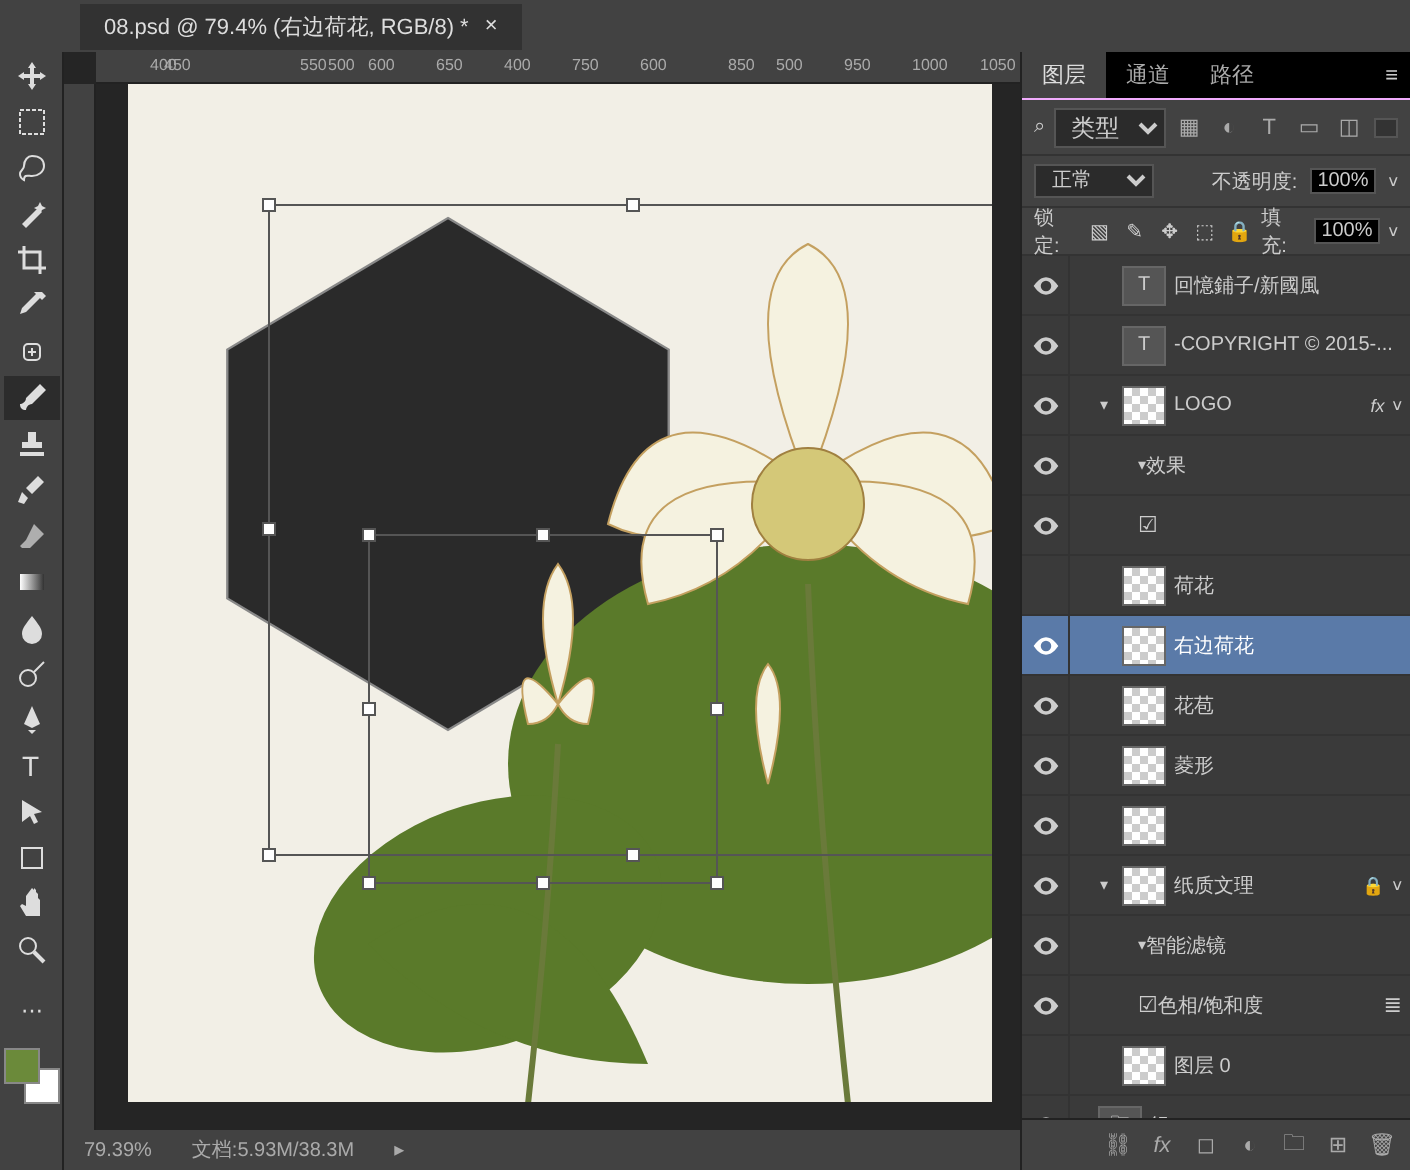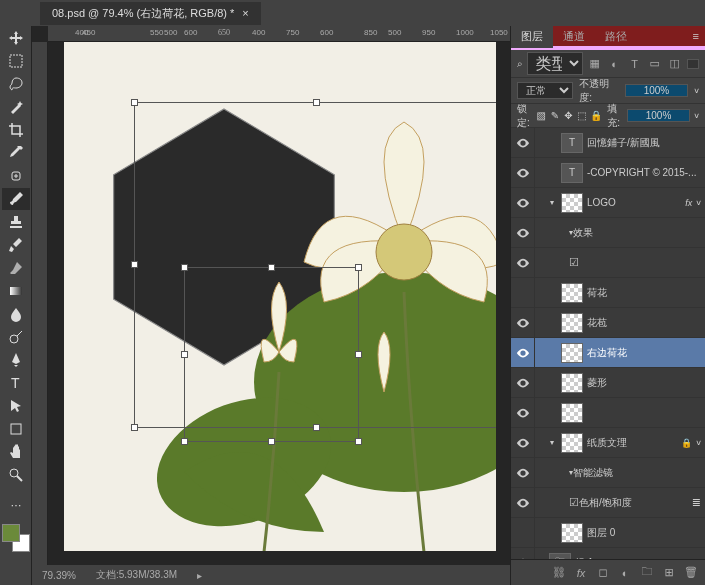--- a/index.html
+++ b/index.html
@@ -33,33 +33,33 @@
 .selection-box { position: absolute; border: 1px solid #555; pointer-events: none; }
 .handle { width: 7px; height: 7px; background: #fff; border: 1px solid #555; position: absolute; }
 .handle.tl { top: -4px; left: -4px; } .handle.tc { top: -4px; left: 50%; margin-left: -4px; }
 .handle.tr { top: -4px; right: -4px; } .handle.ml { top: 50%; left: -4px; margin-top: -4px; }
 .handle.mr { top: 50%; right: -4px; margin-top: -4px; } .handle.bl { bottom: -4px; left: -4px; }
 .handle.bc { bottom: -4px; left: 50%; margin-left: -4px; } .handle.br { bottom: -4px; right: -4px; }
 
 .status-bar { position: absolute; bottom: 0; left: 32px; right: 195px; height: 20px; background: #424242; display: flex; align-items: center; padding: 0 10px; font-size: 10px; color: #aaa; gap: 20px; }
 
 .panels { position: absolute; right: 0; top: 26px; width: 195px; height: 559px; background: #424242; border-left: 1px solid #222; display: flex; flex-direction: column; }
-.panel-tabs { height: 24px; display: flex; align-items: center; border-bottom: 4px solid #f0abfc; background: #7f1d1d; }
+.panel-tabs { height: 24px; display: flex; align-items: center; border-bottom: 1px solid #f0abfc; background: #000000; }
 .panel-tab { padding: 4px 10px; font-size: 11px; cursor: pointer; color: #aaa; }
 .panel-tab.active { background: #424242; color: #ddd; }
 .panel-menu { margin-left: auto; padding: 0 6px; cursor: pointer; }
 
 .layer-filter { height: 28px; display: flex; align-items: center; padding: 0 6px; gap: 4px; border-bottom: 1px solid #333; }
-.filter-select { background: #2b2b2b; border: 1px solid #555; color: #ccc; font-size: 16px; padding: 1px 4px; width: 56px; }
+.filter-select { background: #2b2b2b; border: 1px solid #555; color: #ccc; font-size: 12px; padding: 1px 4px; width: 56px; }
 .filter-icon { width: 16px; height: 16px; display: flex; align-items: center; justify-content: center; color: #aaa; cursor: pointer; }
 .filter-toggle { margin-left: auto; width: 12px; height: 10px; background: #333; border:1px solid #555; }
 
 .layer-options { height: 26px; display: flex; align-items: center; padding: 0 6px; gap: 6px; border-bottom: 1px solid #333; font-size: 10px; }
 .blend-select { background: #2b2b2b; border: 1px solid #555; color: #ccc; font-size: 10px; padding: 1px 4px; width: 60px; }
-.opacity-val { background: #0c4a6e; border: 1px solid #555; padding: 0 18px; }
+.opacity-val { background: #000000; border: 1px solid #555; padding: 0 3px; }
 
 .layer-lock { height: 24px; display: flex; align-items: center; padding: 0 6px; gap: 4px; border-bottom: 1px solid #333; font-size: 10px; }
 .lock-icon { width: 14px; height: 14px; display: flex; align-items: center; justify-content: center; }
 
 .layers { flex: 1; overflow-y: auto; background: #3a3a3a; }
 .layers::-webkit-scrollbar { width: 12px; }
 .layers::-webkit-scrollbar-track { background: #333; }
 .layers::-webkit-scrollbar-thumb { background: #555; }
 
 .layer-row { display: flex; align-items: center; height: 30px; border-bottom: 1px solid #333; cursor: pointer; }
@@ -208,21 +208,21 @@
   </div>
 </div>
 
 <div class="canvas-area">
   <div class="ruler-h" id="ruler-h">
       <span style="left: 0px; margin-left: 27px;">400</span>
       <span style="left: 34px;">450</span>
       <span style="left: 68px; padding-left: 48px;">500</span>
       <span style="left: 102px;">550</span>
       <span style="left: 136px;">600</span>
-      <span style="left: 170px; font-family: Liberation Serif, serif;">650</span>
+      <span style="left: 170px;">650</span>
       <span style="left: 204px;">400</span>
       <span style="left: 238px;">750</span>
       <span style="left: 272px;">600</span>
       <span style="left: 316px;">850</span>
       <span style="left: 340px;">500</span>
       <span style="left: 374px;">950</span>
       <span style="left: 408px;">1000</span>
       <span style="left: 442px;">1050</span>
     </div>
   <div class="ruler-v"></div>
@@ -392,44 +392,44 @@
       </div>
       <div class="layer-row">
         <div class="eye"></div>
         <div style="display: flex; align-items: center; flex: 1 1 0%; height: 100%; overflow: hidden;">
           <span class="indent" style="width: 12px;"></span>
           <span class="arrow"></span>
           <div class="thumb t-checker"></div>
           <span class="layer-name">荷花</span>
         </div>
       </div>
+      <div class="layer-row selected">
+        <div class="eye">
+          <svg class="eye-svg" viewBox="0 0 16 16">
+            <path fill="currentColor" d="M8 3c4 0 7 5 7 5s-3 5-7 5-7-5-7-5 3-5 7-5zm0 2a3 3 0 100 6 3 3 0 000-6z"></path>
+          </svg>
+        </div>
+        <div style="display: flex; align-items: center; flex: 1 1 0%; height: 100%; overflow: hidden;">
+          <span class="indent" style="width: 12px;"></span>
+          <span class="arrow"></span>
+          <div class="thumb t-checker"></div>
+          <span class="layer-name">右边荷花</span>
+        </div>
+      </div>
       <div class="layer-row">
         <div class="eye">
           <svg class="eye-svg" viewBox="0 0 16 16">
             <path fill="currentColor" d="M8 3c4 0 7 5 7 5s-3 5-7 5-7-5-7-5 3-5 7-5zm0 2a3 3 0 100 6 3 3 0 000-6z"></path>
           </svg>
         </div>
         <div style="display: flex; align-items: center; flex: 1 1 0%; height: 100%; overflow: hidden;">
           <span class="indent" style="width: 12px;"></span>
           <span class="arrow"></span>
           <div class="thumb t-checker"></div>
           <span class="layer-name">花苞</span>
-        </div>
-      </div>
-      <div class="layer-row selected">
-        <div class="eye">
-          <svg class="eye-svg" viewBox="0 0 16 16">
-            <path fill="currentColor" d="M8 3c4 0 7 5 7 5s-3 5-7 5-7-5-7-5 3-5 7-5zm0 2a3 3 0 100 6 3 3 0 000-6z"></path>
-          </svg>
-        </div>
-        <div style="display: flex; align-items: center; flex: 1 1 0%; height: 100%; overflow: hidden;">
-          <span class="indent" style="width: 12px;"></span>
-          <span class="arrow"></span>
-          <div class="thumb t-checker"></div>
-          <span class="layer-name">右边荷花</span>
         </div>
       </div>
       <div class="layer-row">
         <div class="eye">
           <svg class="eye-svg" viewBox="0 0 16 16">
             <path fill="currentColor" d="M8 3c4 0 7 5 7 5s-3 5-7 5-7-5-7-5 3-5 7-5zm0 2a3 3 0 100 6 3 3 0 000-6z"></path>
           </svg>
         </div>
         <div style="display: flex; align-items: center; flex: 1 1 0%; height: 100%; overflow: hidden;">
           <span class="indent" style="width: 12px;"></span>

